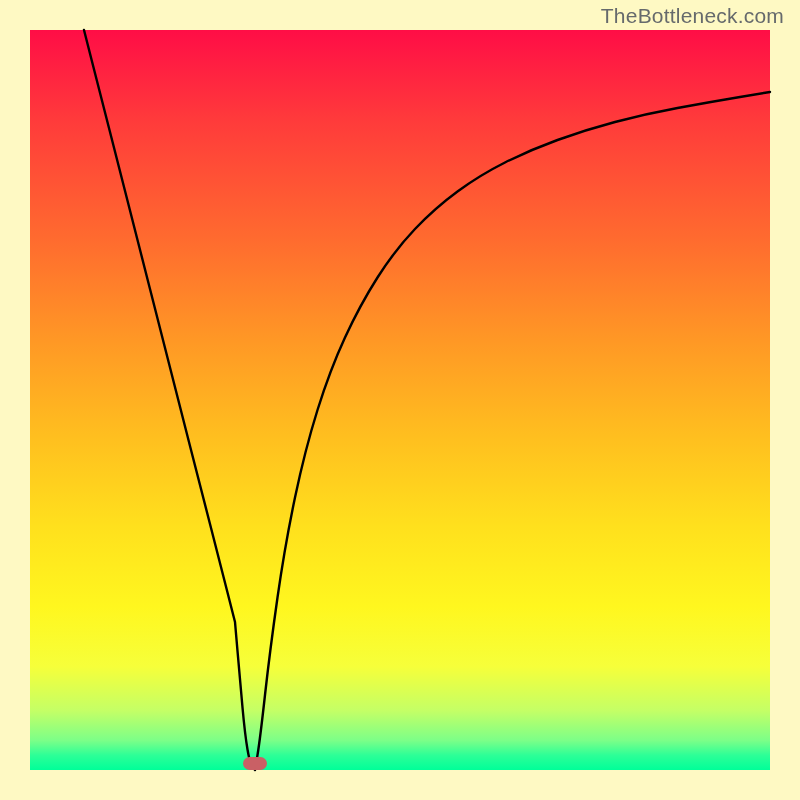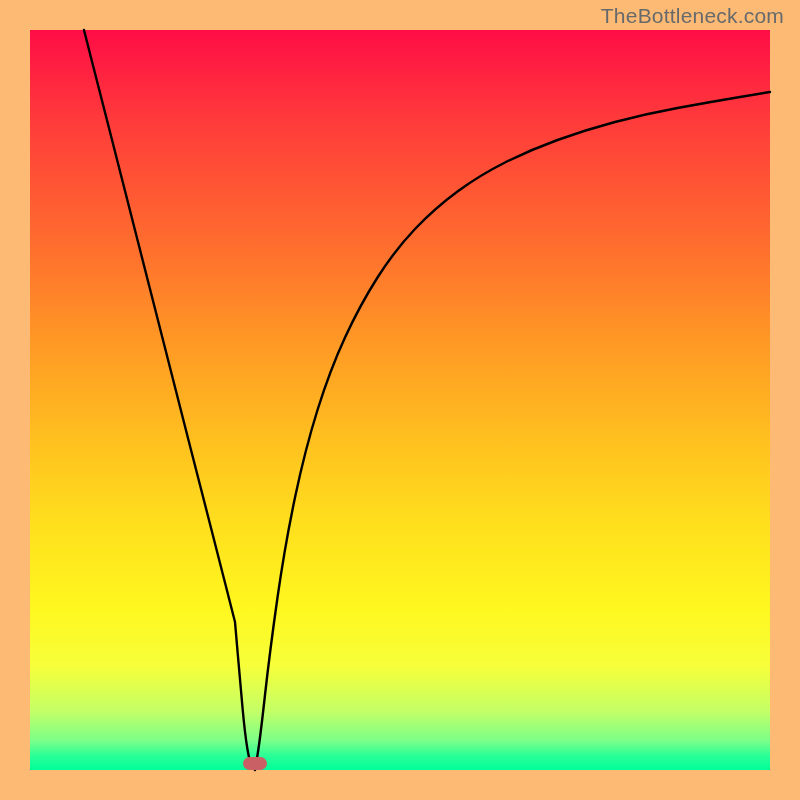--- a/index.html
+++ b/index.html
@@ -8,21 +8,21 @@
     width: 800px;
     height: 800px;
     overflow: hidden;
     background: #000;
     font-family: Arial, Helvetica, sans-serif;
   }
   .frame {
     position: relative;
     width: 800px;
     height: 800px;
-    background: #fdba74;
+    background: #fef9c3;
   }
   .plot {
     position: absolute;
     left: 30px;
     top: 30px;
     width: 740px;
     height: 740px;
     background: linear-gradient(to bottom,
       #ff0d46 0%,
       #ff3a3b 12%,

